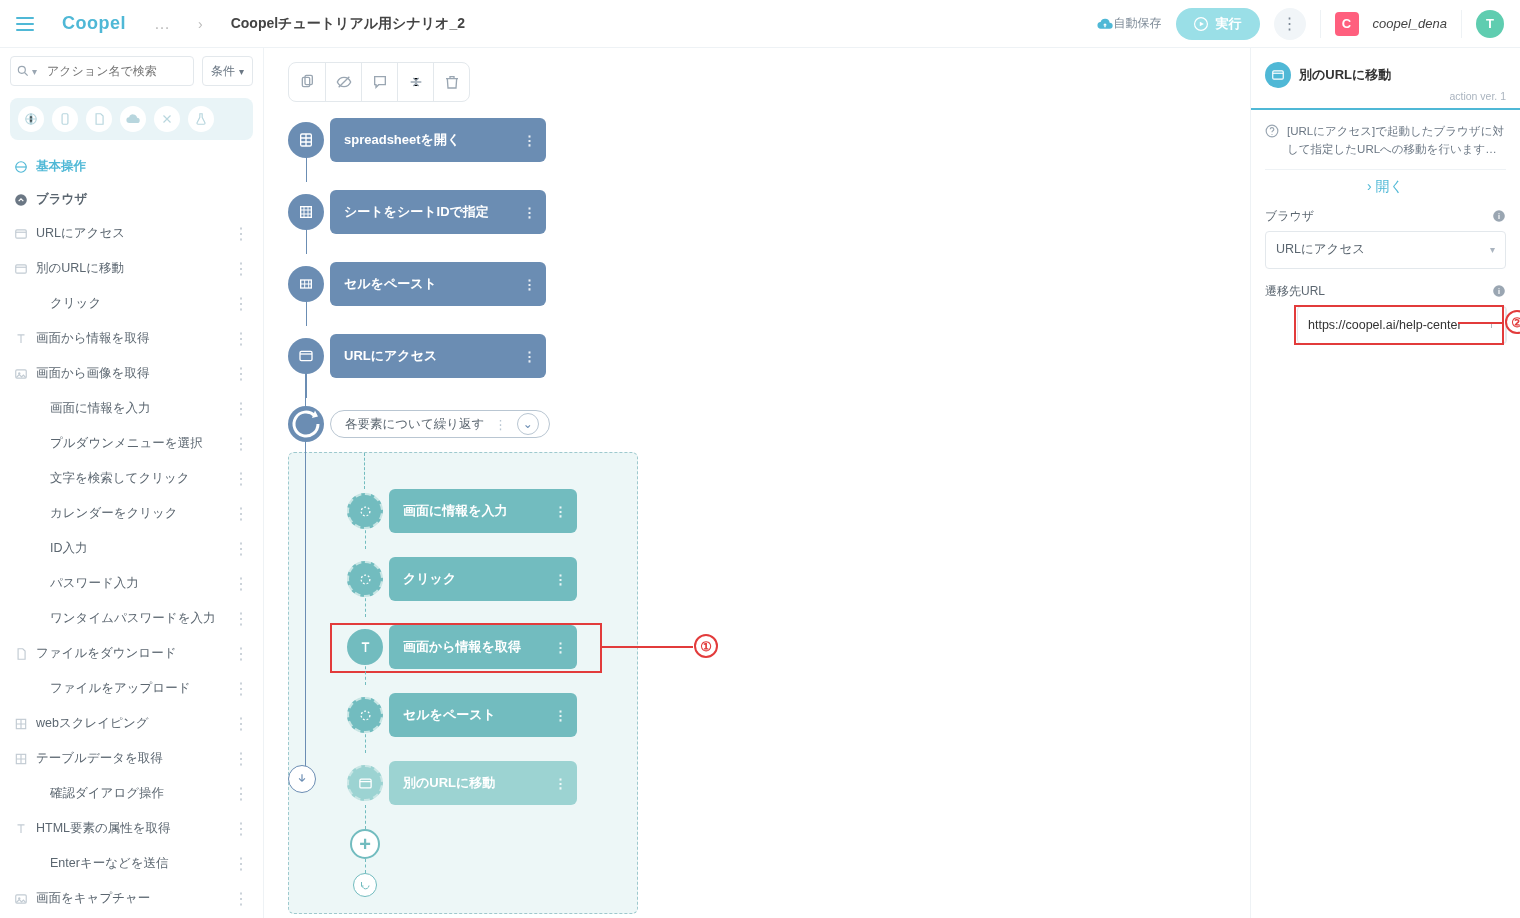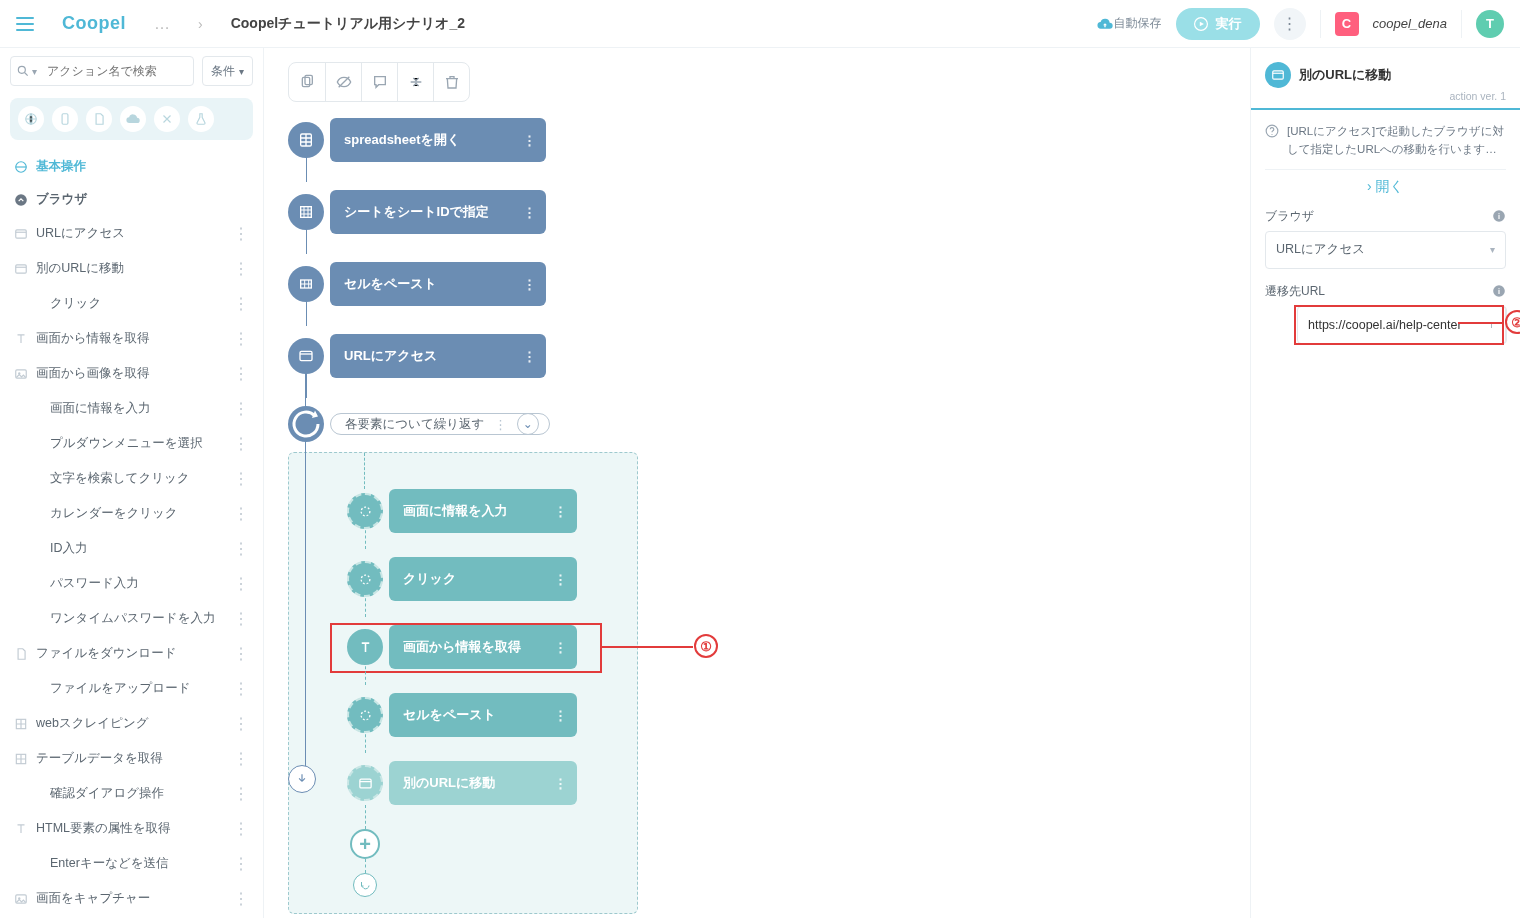--- a/index.html
+++ b/index.html
@@ -59,21 +59,21 @@
 .flow-wrap { position: absolute; top: 70px; left: 24px; width: 640px; }
 .node { position: relative; display: flex; align-items: center; margin-bottom: 28px; }
 .node-dot { width: 36px; height: 36px; border-radius: 50%; background: #6b8db3; color: #fff; display: flex; align-items: center; justify-content: center; flex: none; z-index: 2; }
 .node-dot svg { width: 16px; height: 16px; }
 .node-conn { position: absolute; left: 18px; top: 36px; width: 0; height: 28px; border-left: 1px solid #6b8db3; z-index: 1; }
 .node-card { margin-left: 6px; height: 44px; width: 216px; background: #6b8db3; color: #fff; border-radius: 6px; display: flex; align-items: center; justify-content: space-between; padding: 0 10px 0 14px; font-weight: 700; font-size: 13px; }
 .node-menu { color: rgba(255,255,255,.85); cursor: pointer; }
 
 .loop-dot { width: 36px; height: 36px; border-radius: 50%; background: #6b8db3; color: #fff; display: flex; align-items: center; justify-content: center; flex: none; z-index: 2; }
 .loop-head { display: flex; align-items: center; }
-.loop-chip { margin-left: 6px; height: 22px; border-radius: 18px; border: 1.5px solid #b9c6d2; background: #fff; color: #5b6670; padding: 0 10px 0 14px; display: flex; align-items: center; gap: 10px; font-size: 12.5px; }
+.loop-chip { margin-left: 6px; height: 28px; border-radius: 18px; border: 1.5px solid #b9c6d2; background: #fff; color: #5b6670; padding: 0 10px 0 14px; display: flex; align-items: center; gap: 10px; font-size: 12.5px; }
 .loop-chip .chev { width: 22px; height: 22px; border-radius: 50%; border: 1.5px solid #b9c6d2; display: inline-flex; align-items: center; justify-content: center; color: #6b8db3; cursor: pointer; font-size: 12px; }
 .loop-chip .ldots { color: #b9c6d2; }
 
 .loop-body { margin-top: 10px; margin-left: 0; border: 1px dashed #9ec9ce; background: #edf7f7; border-radius: 6px; padding: 36px 12px 16px 58px; width: 350px; position: relative; }
 .child { position: relative; display: flex; align-items: center; margin-bottom: 24px; }
 .child-conn { position: absolute; left: 18px; top: 36px; width: 0; height: 24px; border-left: 1.5px dashed #72bcbf; z-index: 1; }
 .child-conn-top { position: absolute; left: 75px; top: 0; width: 0; height: 36px; border-left: 1.5px dashed #72bcbf; z-index: 1; }
 .cdot { width: 36px; height: 36px; border-radius: 50%; background: #72bcbf; border: 2px dashed #c8e6e5; color: #fff; display: flex; align-items: center; justify-content: center; z-index: 2; }
 .cdot svg { width: 15px; height: 15px; }
 .cdot.solid { border-style: solid; border-color: #72bcbf; }

